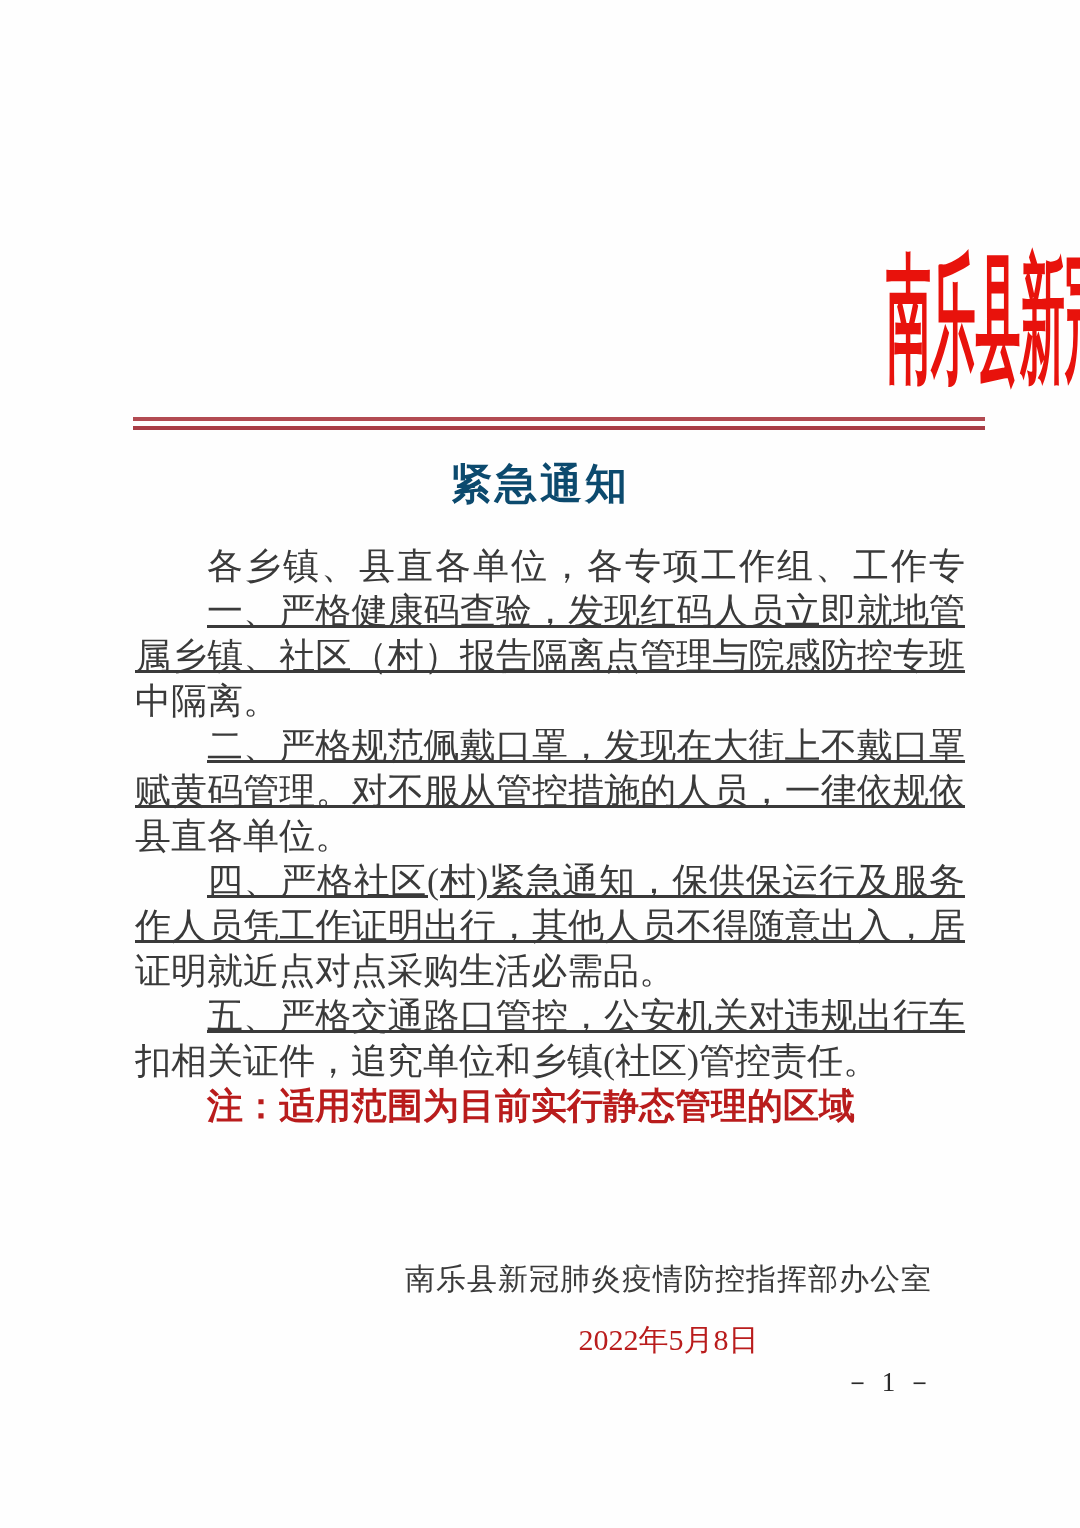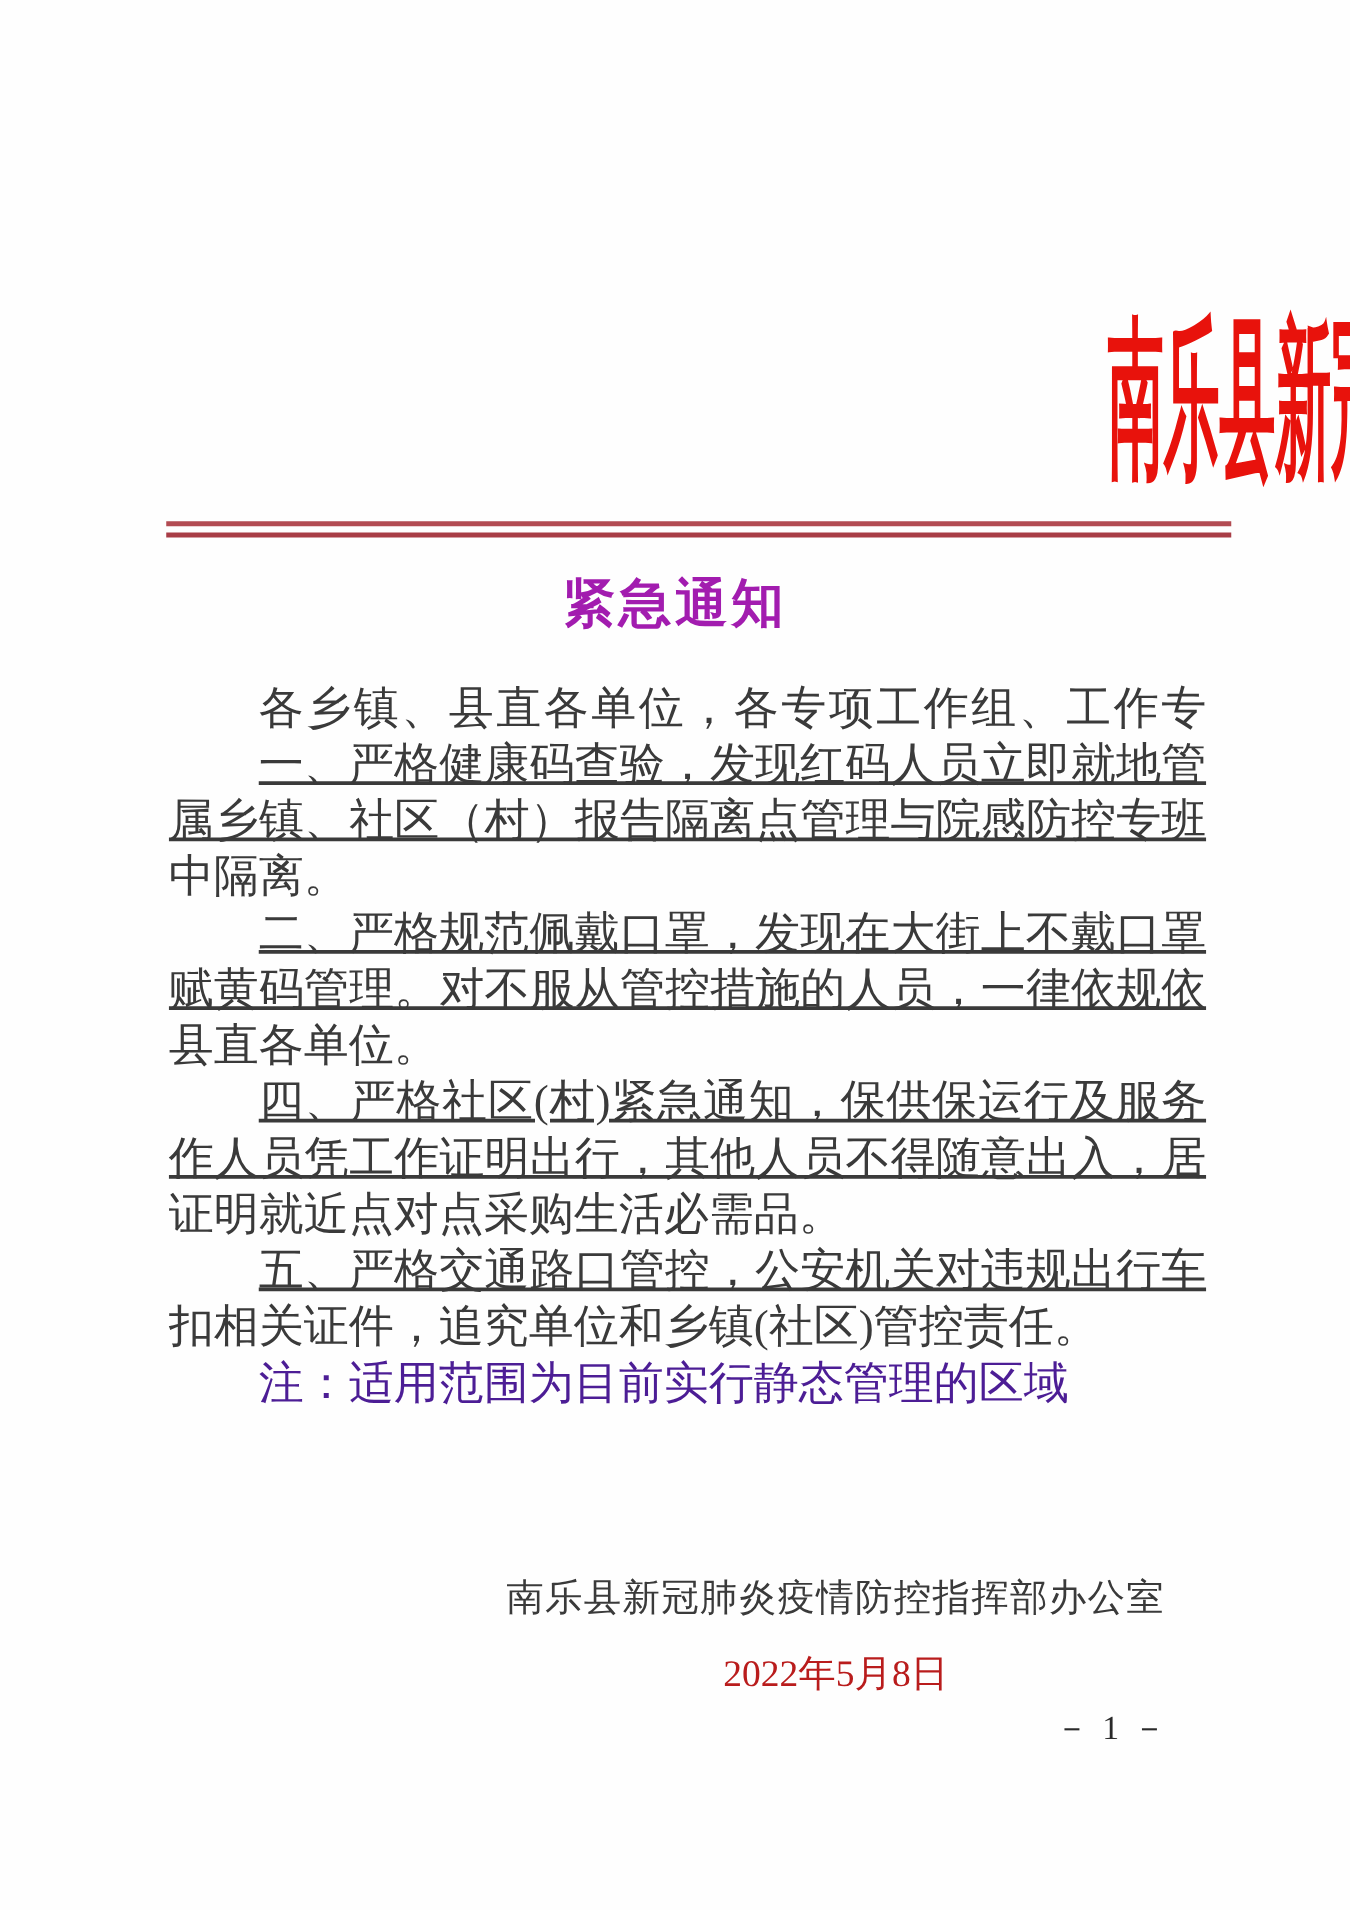--- a/index.html
+++ b/index.html
@@ -47,21 +47,21 @@
 
   
   .doc-title {
     position: absolute;
     top: 458px;
     left: 0;
     width: 100%;
     text-align: center;
     font-size: 42px;
     font-weight: bold;
-    color: #a21caf;
+    color: #0c4a6e;
     letter-spacing: 3px;
     line-height: 52px;
   }
 
   
   .body-text {
     position: absolute;
     top: 544px;
     left: 135px;
     width: 830px;
@@ -72,21 +72,21 @@
   .line {
     display: block;
     height: 45px;
     line-height: 45px;
     overflow: hidden;
     text-align: justify;
     white-space: normal;
   }
   .line.fill { text-align-last: justify; text-decoration: underline; }
   .line.first { text-indent: 2em; }
-  .para.bold .line { font-weight: normal; color: #4c1d95; }
+  .para.bold .line { font-weight: bold; color: #b91c1c; }
 
   
   .signature {
     position: absolute;
     top: 1256px;
     right: 148px;
     text-align: right;
   }
   .sig-inner {
     display: inline-block;

